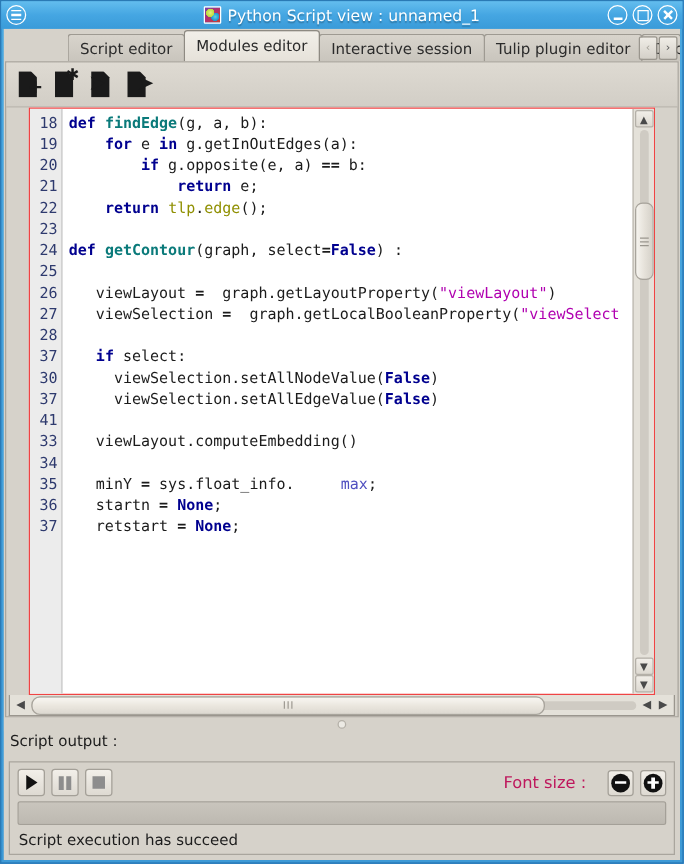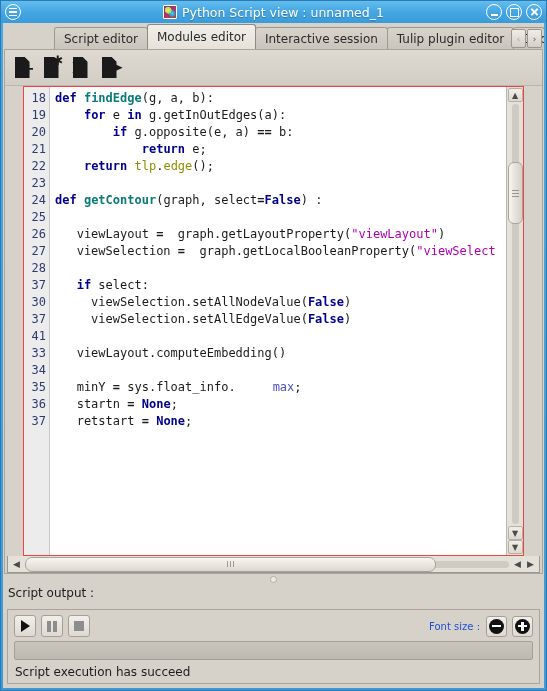--- a/index.html
+++ b/index.html
@@ -335,21 +335,21 @@
   .tri-play {
     width: 0; height: 0;
     border-left: 9px solid #121212;
     border-top: 6px solid transparent;
     border-bottom: 6px solid transparent;
   }
   .ic-pause { display: flex; gap: 2.5px; }
   .ic-pause i { width: 3.5px; height: 11px; background: #8d8d8d; display: block; }
   .ic-stop { width: 10px; height: 10px; background: #8d8d8d; }
   .fontsize-grp { margin-left: auto; display: flex; align-items: center; gap: 5px; }
-  .fs-label { font-size: 10px; color: #1d4ed8; margin-right: 1px; }
+  .fs-label { font-size: 13px; color: #be185d; margin-right: 12px; }
   .circbtn {
     width: 21px; height: 21px;
     background: linear-gradient(180deg,#f2efe9 0%,#dedad2 100%);
     border: 1px solid #a4a098; border-radius: 3px;
     display: flex; align-items: center; justify-content: center;
   }
   .circ {
     width: 15px; height: 15px; border-radius: 50%;
     background: #111; position: relative;
     display: flex; align-items: center; justify-content: center;

